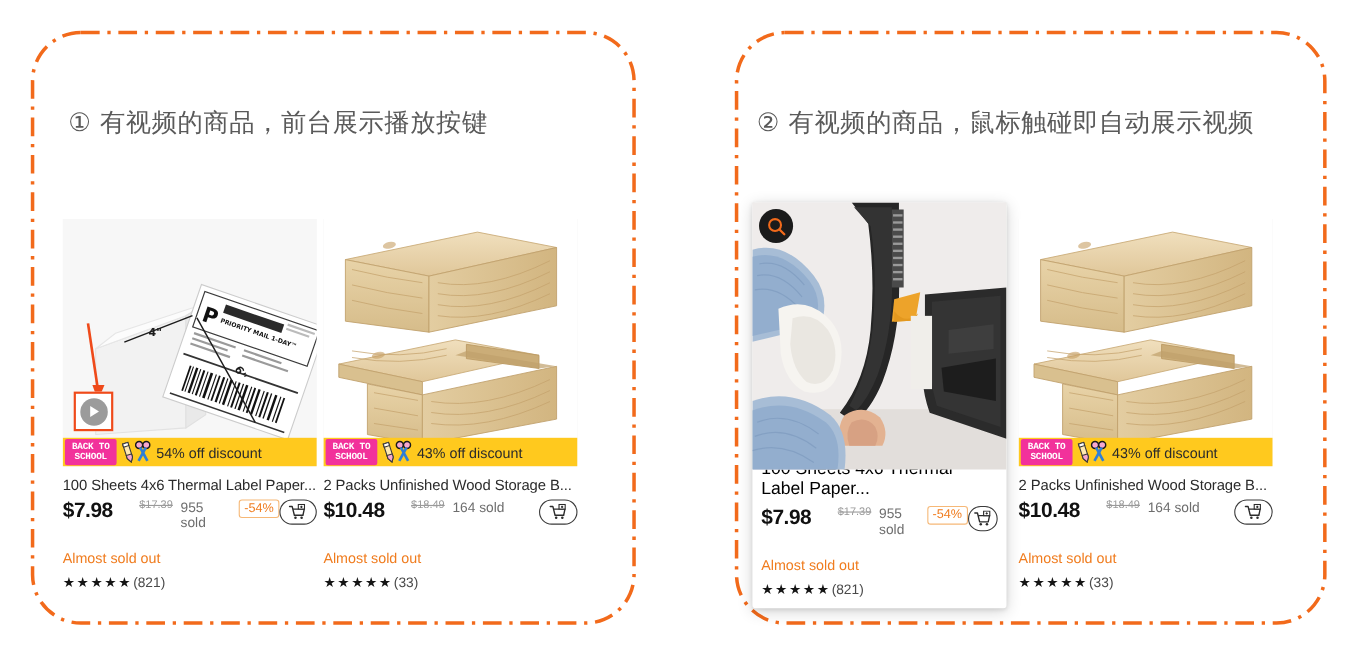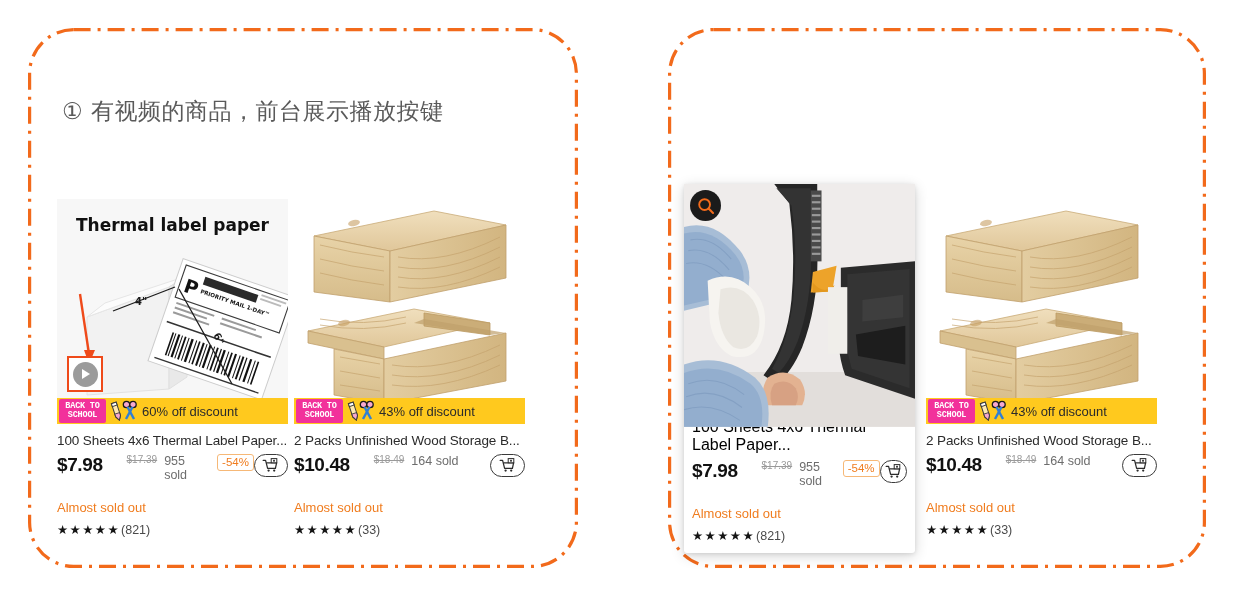--- a/index.html
+++ b/index.html
@@ -179,21 +179,20 @@
         </g>
 
         <g stroke="#1c1c1c" stroke-width="1.3" fill="none">
           <path d="M56 112 L118 88"></path>
           <path d="M122 90 L175 185"></path>
         </g>
         <text x="78" y="106" font-family="DejaVu Sans, sans-serif" font-size="10" font-weight="bold" fill="#1c1c1c">4"</text>
         <text x="156" y="136" font-family="DejaVu Sans, sans-serif" font-size="10" font-weight="bold" fill="#1c1c1c" transform="rotate(62 156 136)">6"</text>
       </svg>
 
-      <div style="position:absolute; left:0; right:0; top:16px; text-align:center; font-size:17px; font-weight:bold; color:#111; font-family:'DejaVu Sans',sans-serif;">Thermal label paper</div>
 
       <svg class="arrow-svg" width="231" height="225" viewBox="0 0 231 225">
         <path d="M23 95 L32 155" stroke="#EF4A1A" stroke-width="2.4" fill="none"></path>
         <path d="M32 165 L27 151 L38 151 Z" fill="#EF4A1A"></path>
       </svg>
 
       <div class="play-wrap">
         <div class="play-box">
           <div class="play-circle">
             <div class="play-tri"></div>
@@ -214,21 +213,21 @@
               <path d="M8 3 L13 3 L13 6 L8 6 Z" fill="#ffffff" stroke="#3b3b3b" stroke-width="1"></path>
             </g>
             <g transform="translate(17,2)" stroke="#1b1b1b" stroke-width="1.3" fill="none">
               <circle cx="3.5" cy="3.5" r="3.2" fill="#f7a8cf"></circle>
               <circle cx="10" cy="3.5" r="3.2" fill="#f7a8cf"></circle>
               <path d="M4.5 6 L11 18" stroke="#2f7fd6" stroke-width="2.4"></path>
               <path d="M9.5 6 L3 18" stroke="#2f7fd6" stroke-width="2.4"></path>
             </g>
           </svg>
         </div>
-        <div class="ptext">60% off discount</div>
+        <div class="ptext">54% off discount</div>
       </div>
     </div>
 
     <div class="title">100 Sheets 4x6 Thermal Label Paper...</div>
     <div class="price-row">
       <span class="price">$7.98</span>
       <span class="was">$17.39</span>
       <span class="sold">955 sold</span>
       <span class="discount-badge">-54%</span>
       <span class="cart-btn">
@@ -346,20 +345,21 @@
       <span class="stars">★★★★★</span>
       <span class="rcount">(33)</span>
     </div>
   </div>
 
   <div class="frame frame-b">
     <svg viewBox="0 0 538 540" preserveAspectRatio="none">
       <rect x="1.6" y="1.6" width="534.8" height="536.8" rx="44" ry="44" fill="none" stroke="#F26A1B" stroke-width="3.2" stroke-dasharray="17 7 3 7" stroke-linecap="butt"></rect>
     </svg>
   </div>
+  <div class="panel-title title-b">② 有视频的商品，鼠标触碰即自动展示视频</div>
 
   <div class="hover-card">
     <div class="media">
       <svg class="art" viewBox="0 0 215 226">
         <rect width="215" height="226" fill="#efece8"></rect>
 
         <rect x="0" y="0" width="215" height="175" fill="#efeceb"></rect>
         <rect x="0" y="175" width="215" height="51" fill="#e2dedb"></rect>
 
         <path d="M0 40 Q28 32 52 62 Q66 80 58 104 L0 118 Z" fill="#a7bdd6"></path>

